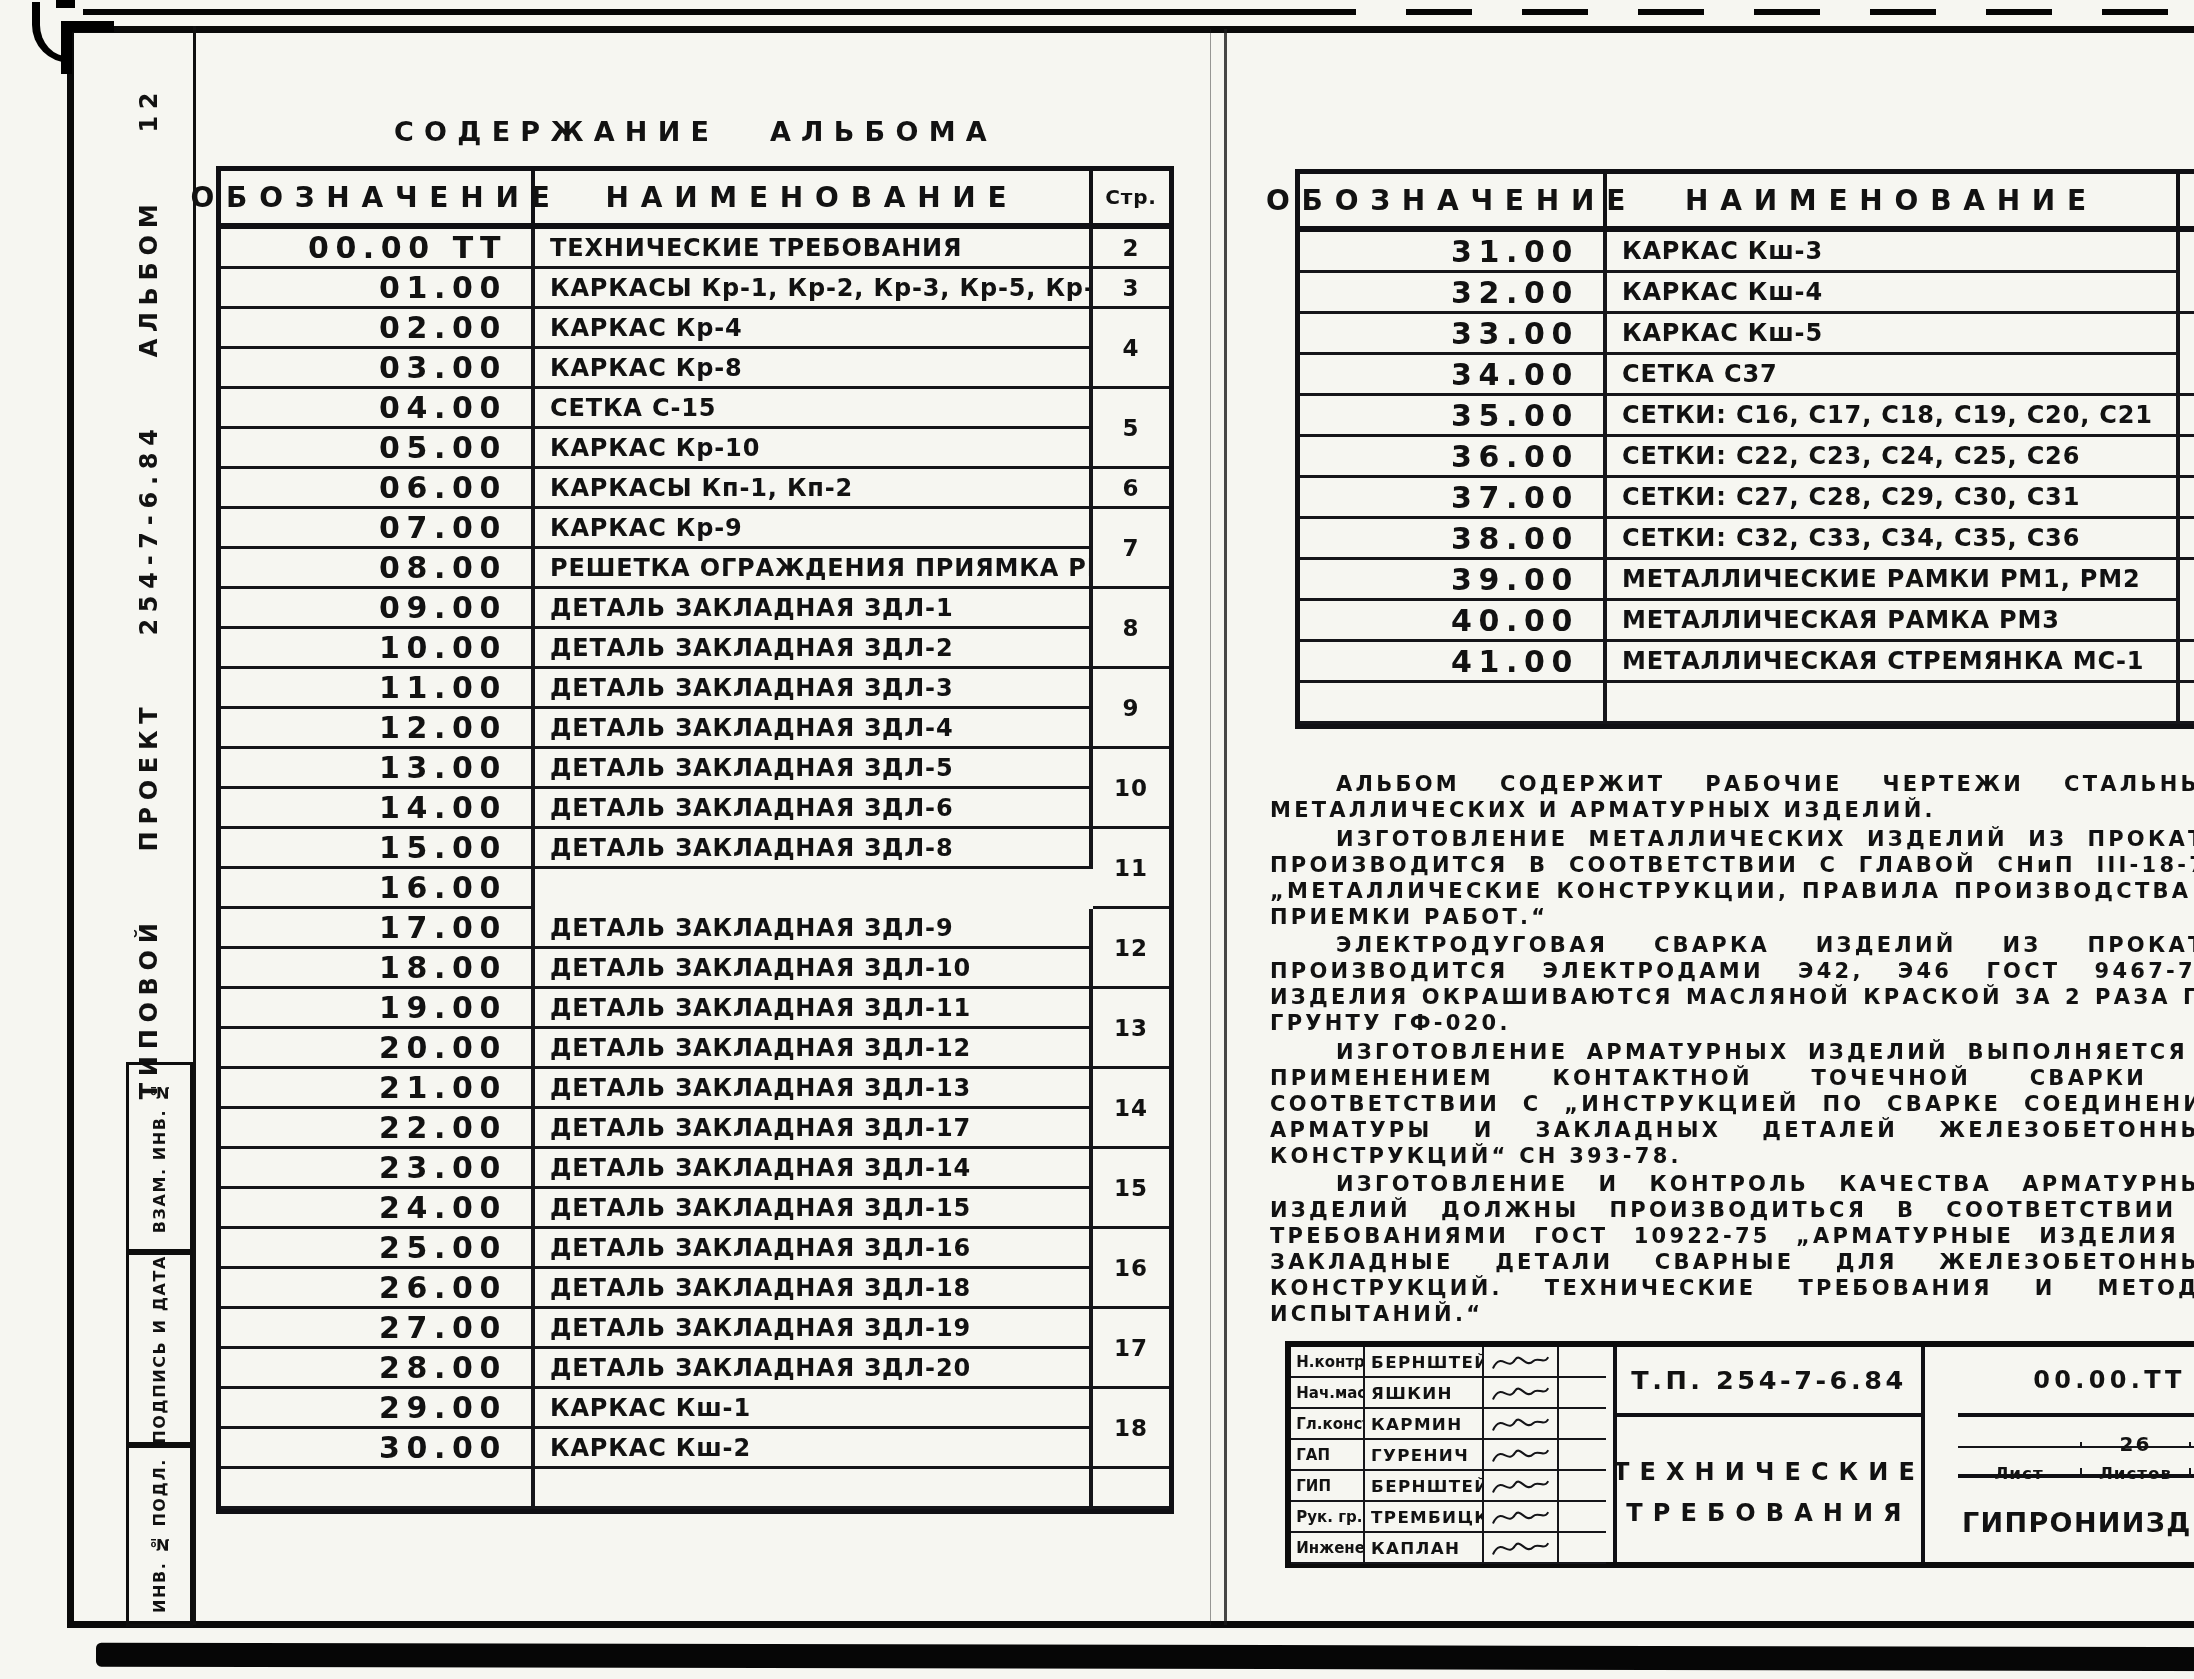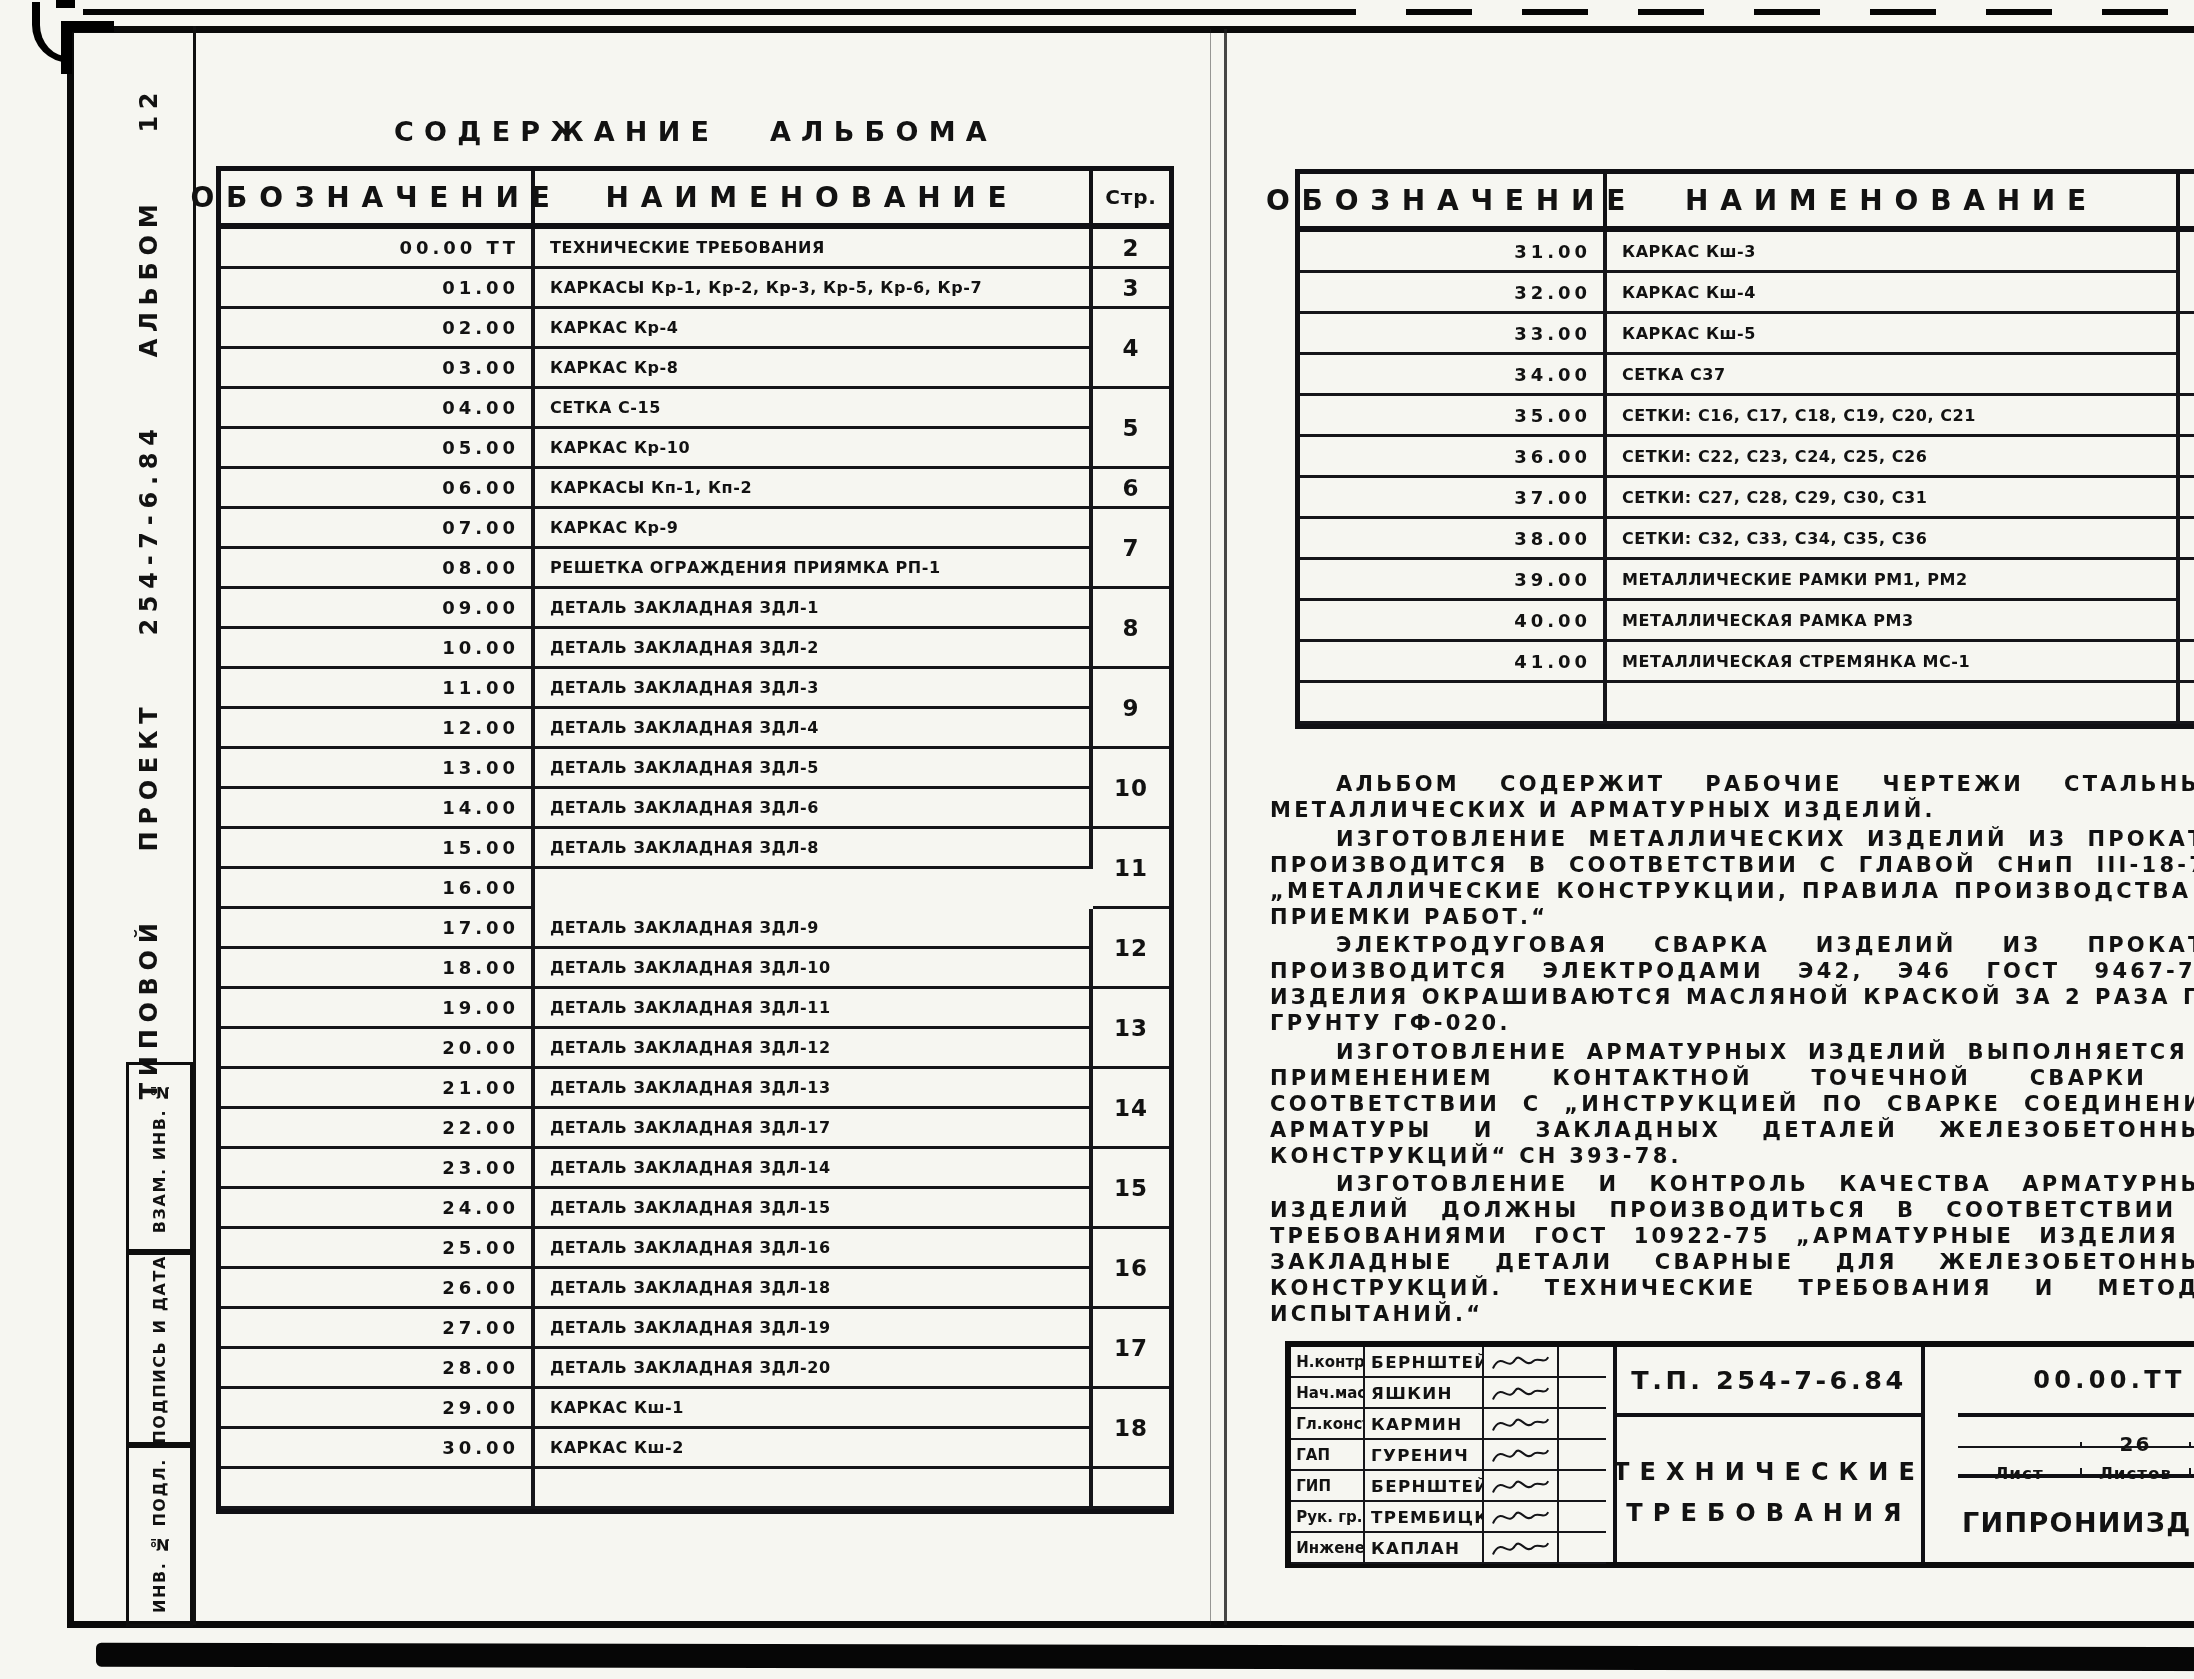--- a/index.html
+++ b/index.html
@@ -36,22 +36,22 @@
   .ctable{display:grid;border:5.3px solid #101014;background:transparent;}
   #left-table{left:216px;top:166px;grid-template-columns:314px 558px 76px;grid-template-rows:58px repeat(32,40px);}
   #right-table{left:1295px;top:169px;grid-template-columns:307px 573px 83px;grid-template-rows:58px repeat(12,41px);}
   .hcell{display:flex;align-items:center;justify-content:center;
      font-size:28px;letter-spacing:.42em;border-bottom:6.1px solid #101014;box-sizing:border-box;grid-row:1;}
   .hcell.c1{grid-column:1;border-right:4px solid #101014;}
   .hcell.c2{grid-column:2;border-right:4px solid #101014;}
   .hcell.c3{grid-column:3;font-size:20px;letter-spacing:.04em;}
   .cell{display:flex;align-items:center;border-bottom:3.1px solid #15151a;box-sizing:border-box;
      overflow:hidden;white-space:nowrap;}
-  .cell.code{justify-content:flex-end;padding-right:12px;font-size:18px;letter-spacing:.22em;border-right:4px solid #15151a;}
-  .cell.name{padding-left:15px;font-size:16px;letter-spacing:.035em;border-right:4px solid #15151a;text-align:center;}
+  .cell.code{justify-content:flex-end;padding-right:24px;font-size:30px;letter-spacing:.22em;border-right:4px solid #15151a;}
+  .cell.name{padding-left:15px;font-size:24px;letter-spacing:.035em;border-right:4px solid #15151a;text-align:center;}
   .cell.pagecell{justify-content:center;font-size:23px;letter-spacing:.04em;}
 
   #album-title{left:216px;top:116px;width:959px;text-align:center;
      font-size:27px;letter-spacing:.38em;word-spacing:31px;white-space:nowrap;}
 
   
   #paragraphs{left:1270px;top:771px;width:955px;font-size:21px;line-height:26px;
      letter-spacing:.155em;text-align:justify;}
   #paragraphs p{margin:0 0 2.6px 0;text-indent:66px;}
 

